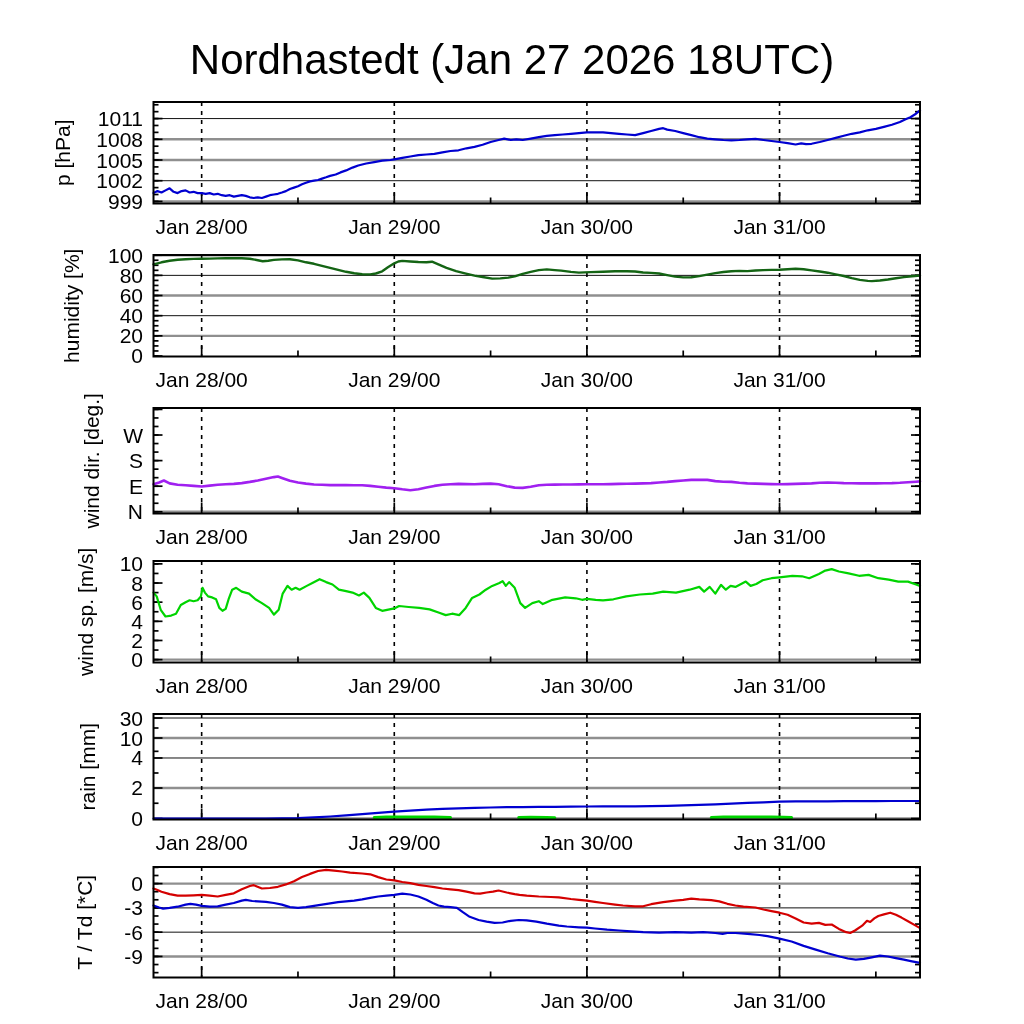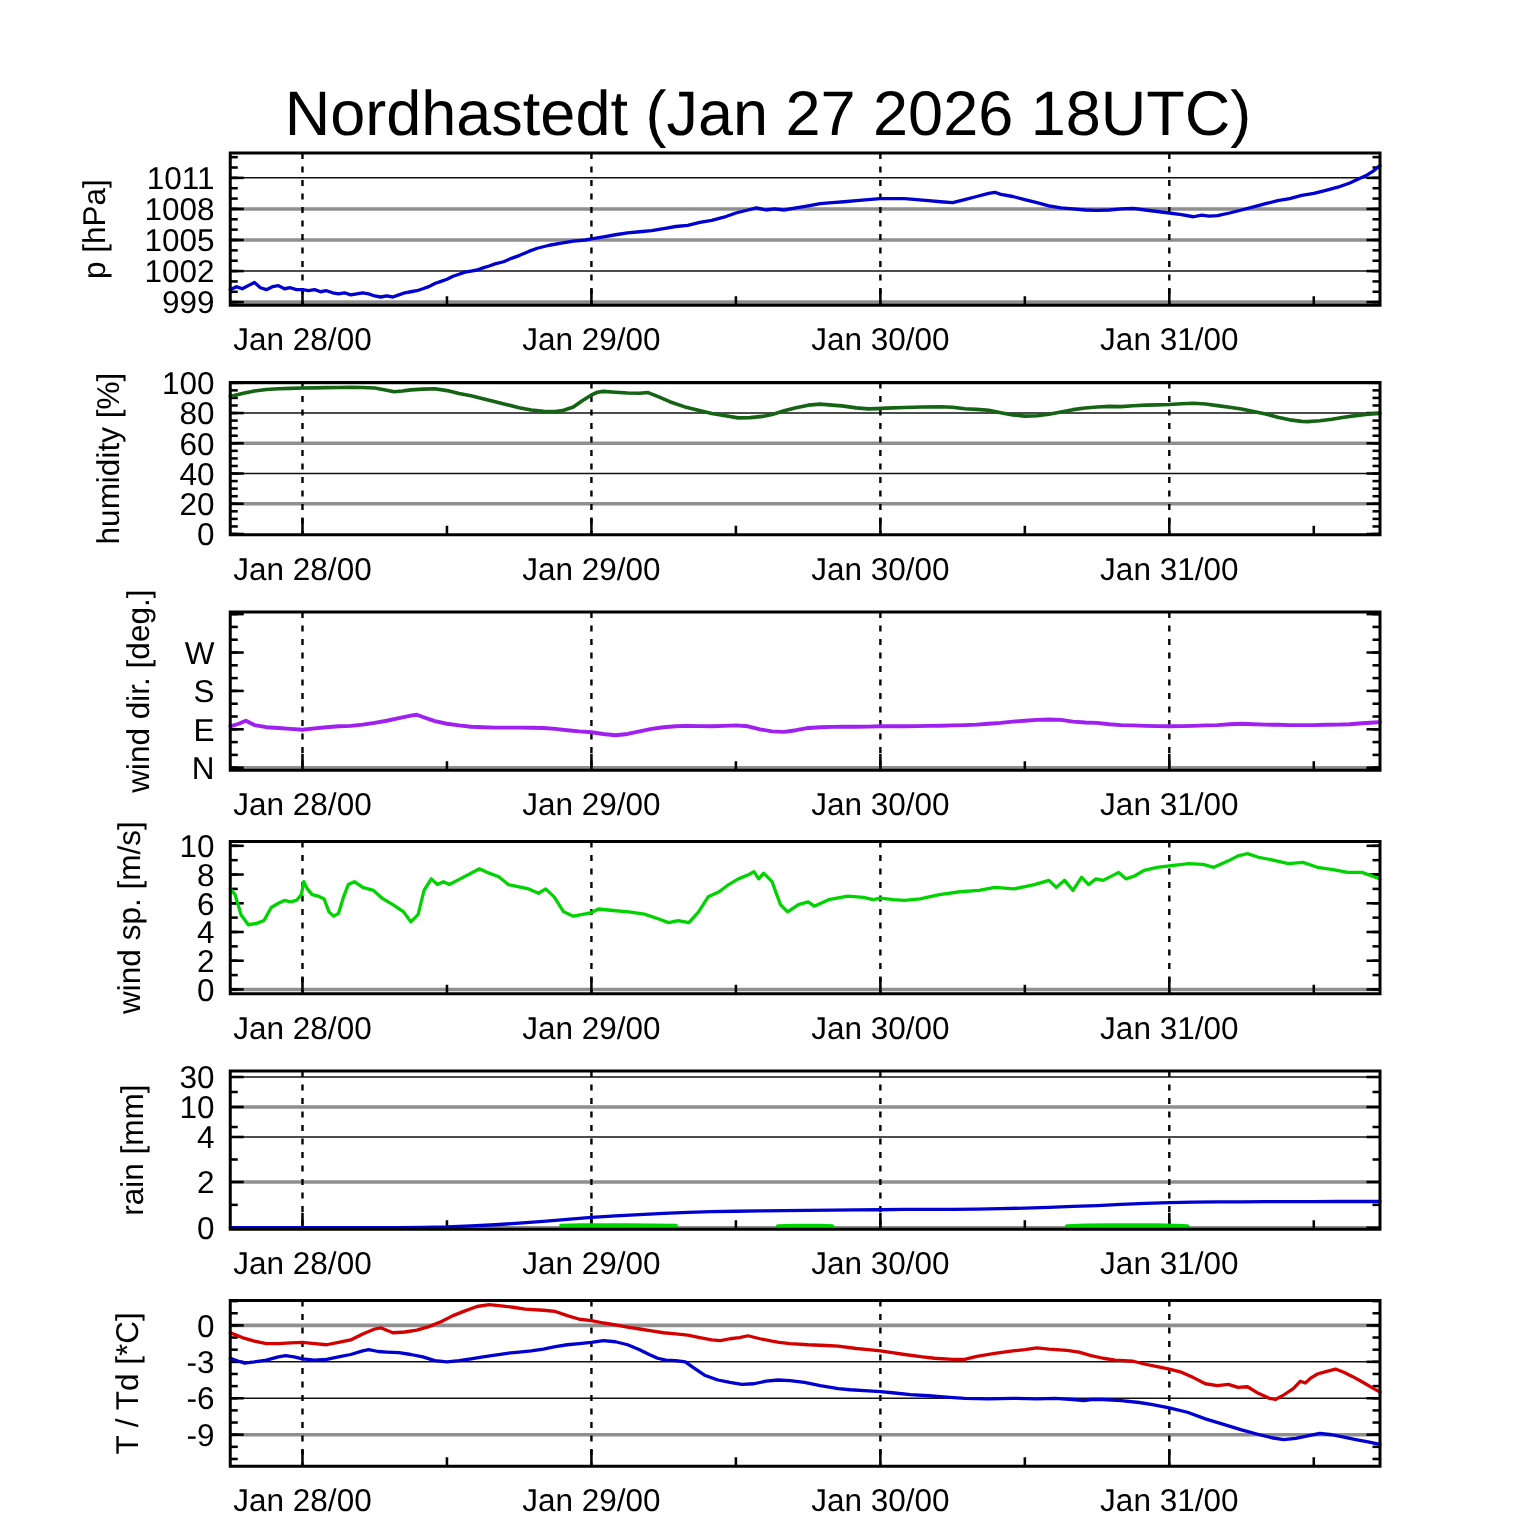--- a/index.html
+++ b/index.html
@@ -1,17 +1,17 @@
 <!DOCTYPE html>
 <html><head>
 <meta charset="utf-8">
 <style>
   html,body{margin:0;padding:0;background:#fff;}
   body{width:1024px;height:1024px;position:relative;font-family:"Liberation Sans",sans-serif;}
-  #chart-title{position:absolute;top:24px;left:0;width:1024px;text-align:center;
+  #chart-title{position:absolute;top:8px;left:0;width:1024px;text-align:center;
     font-size:42px;font-weight:400;color:#000;letter-spacing:0px;}
   #meteogram{position:absolute;top:0;left:0;}
   svg text{font-family:"Liberation Sans",sans-serif;fill:#000;}
 </style>
 </head>
 <body>
 
 <h1 id="chart-title">Nordhastedt (Jan 27 2026 18UTC)</h1>
 
 <svg id="meteogram" width="1024" height="1024" viewBox="0 0 1024 1024">

